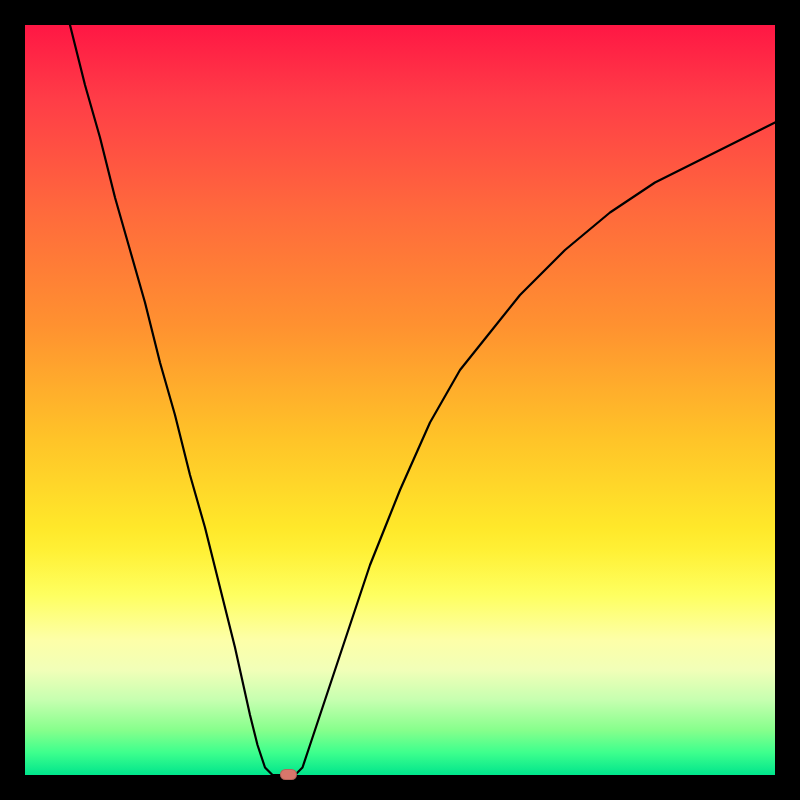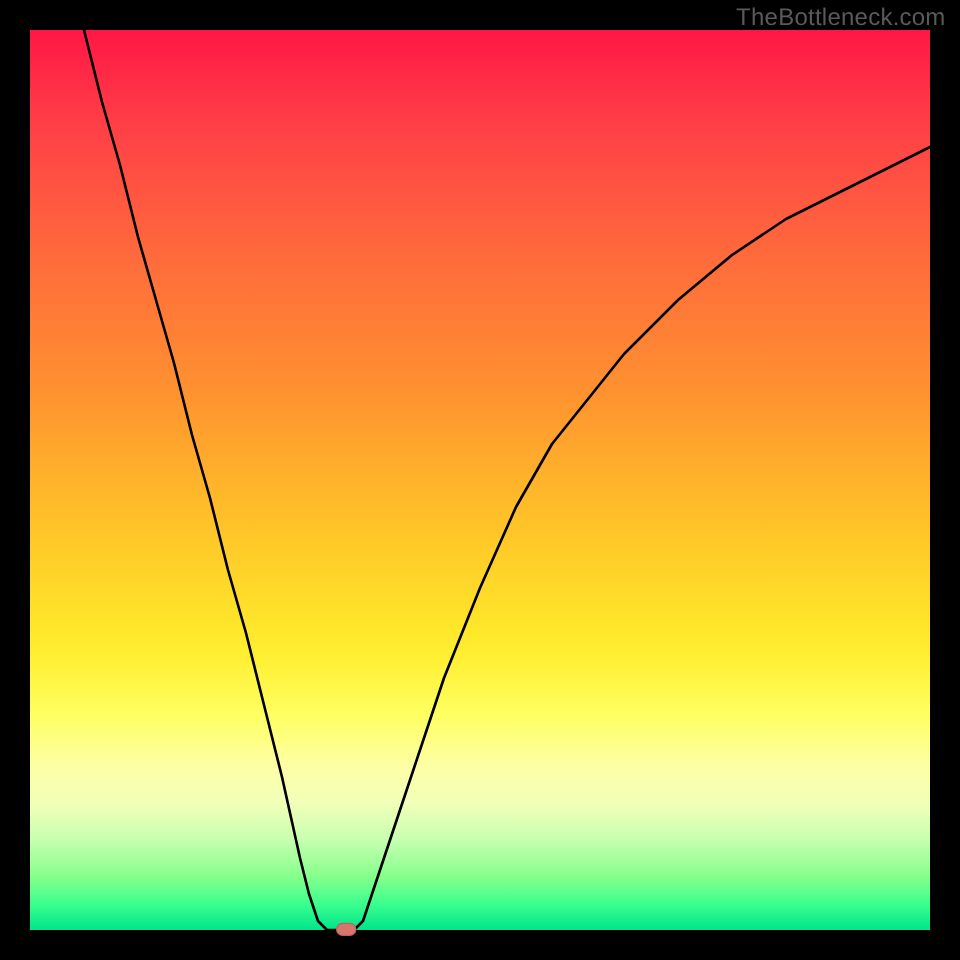--- a/index.html
+++ b/index.html
@@ -76,14 +76,13 @@
 
 <div class="frame">
   <div class="plot-area"></div>
 
   <svg class="curve" viewBox="0 0 750 750" preserveAspectRatio="none">
     <path id="curve-path" d="M45.0 0.0 L60.0 60.0 L75.0 112.5 L90.0 172.5 L105.0 225.0 L120.0 277.5 L135.0 337.5 L150.0 390.0 L165.0 450.0 L180.0 502.5 L195.0 562.5 L210.0 622.5 L225.0 690.0 L232.5 720.0 L240.0 742.5 L247.5 750.0 L255.0 750.0 L270.0 750.0 L277.5 742.5 L285.0 720.0 L300.0 675.0 L315.0 630.0 L330.0 585.0 L345.0 540.0 L360.0 502.5 L375.0 465.0 L405.0 397.5 L435.0 345.0 L465.0 307.5 L495.0 270.0 L540.0 225.0 L585.0 187.5 L630.0 157.5 L675.0 135.0 L720.0 112.5 L750.0 97.5 " fill="none" stroke="#000" stroke-width="2.2" stroke-linecap="round" stroke-linejoin="round"></path>
   </svg>
 
   <div id="marker" class="marker" style="left: 279.5px; top: 769px; background: rgb(216, 118, 107);"></div>
 
-  <div class="watermark">TheBottleneck.com</div>
 </div>
 
 </body></html>

